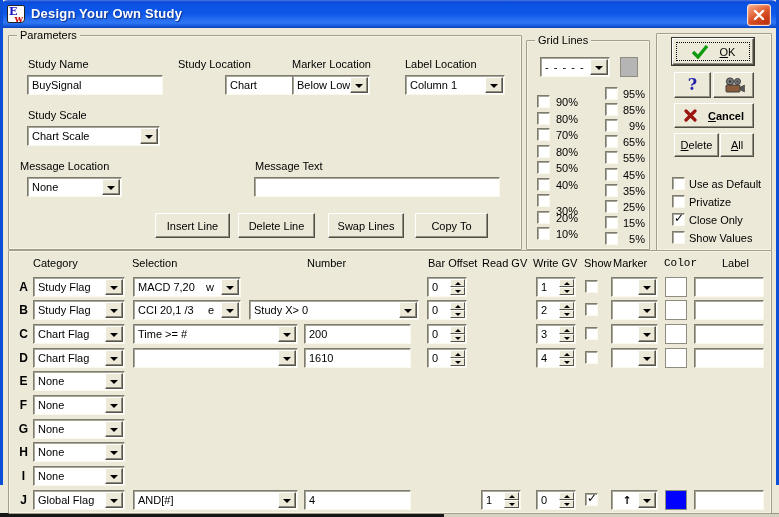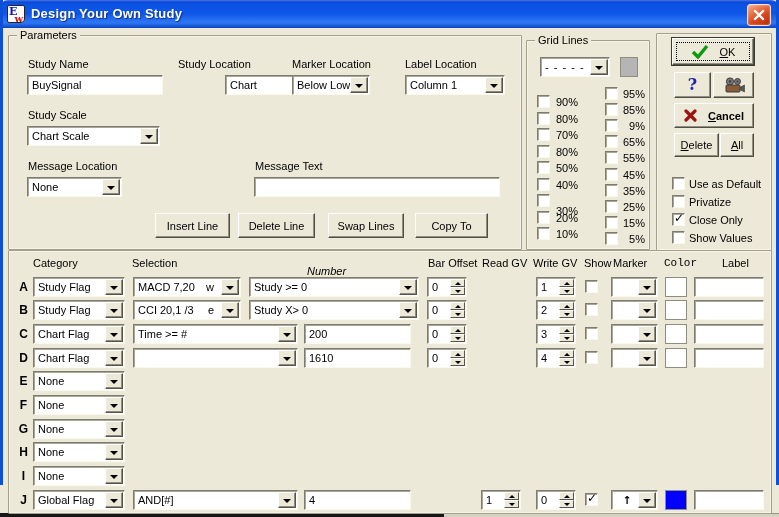--- a/index.html
+++ b/index.html
@@ -166,21 +166,21 @@
   </div>
 
   <span class="lbl" style="left:28px;top:109px;">Study Scale</span>
   <div class="dd" style="left:27px;top:126px;width:133px;">
     <span class="dd-text">Chart Scale</span>
     <span class="dd-btn">
         <i class="tri-down"></i>
       </span>
   </div>
 
-  <span class="lbl" style="left:28px;top:160px;">Message Location</span>
+  <span class="lbl" style="left:20px;top:160px;">Message Location</span>
   <div class="dd" style="left:27px;top:177px;width:95px;">
     <span class="dd-text">None</span>
     <span class="dd-btn">
         <i class="tri-down"></i>
       </span>
   </div>
 
   <span class="lbl" style="left:255px;top:160px;">Message Text</span>
   <div class="tb" style="left:254px;top:177px;width:246px;"></div>
 
@@ -232,21 +232,21 @@
   </div>
   <div class="btn" style="left:674px;top:133px;width:45px;height:24px;">
     <span><u>D</u>elete</span>
   </div>
   <div class="btn" style="left:720px;top:133px;width:34px;height:24px;">
     <span><u>A</u>ll</span>
   </div>
 
   <span class="lbl" style="left:33px;top:257px;">Category</span>
   <span class="lbl" style="left:132px;top:257px;">Selection</span>
-  <span class="lbl" style="left:307px;top:265px;font-style:italic;">Number</span>
+  <span class="lbl" style="left:307px;top:257px;">Number</span>
   <span class="lbl" style="left:428px;top:257px;">Bar Offset</span>
   <span class="lbl" style="left:482px;top:257px;">Read GV</span>
   <span class="lbl" style="left:533px;top:257px;">Write GV</span>
   <span class="lbl" style="left:584px;top:257px;">Show</span>
   <span class="lbl" style="left:613px;top:257px;">Marker</span>
   <span class="lbl" style="left:664px;top:257px;font-family:Liberation Mono, monospace;">Color</span>
   <span class="lbl" style="left:694px;top:257px;padding-left:28px;">Label</span>
 
   <div class="layer" id="dyn">
       <span class="cb" style="left: 537px; top: 95px;"></span>
@@ -304,26 +304,20 @@
           <i class="tri-down"></i>
         </span>
       </div>
       <div class="dd" style="left: 133px; top: 277px; width: 108px; height: 20px;">
         <span class="dd-text">MACD 7,20</span>
         <span class="dd-suffix">w</span>
         <span class="dd-btn">
           <i class="tri-down"></i>
         </span>
       </div>
-      <div class="dd" style="left: 249px; top: 277px; width: 170px; height: 20px;">
-        <span class="dd-text">Study &gt;= 0</span>
-        <span class="dd-btn">
-          <i class="tri-down"></i>
-        </span>
-      </div>
       <div class="spin" style="left: 427px; top: 277px; width: 40px; height: 20px;">
         <span class="spin-val">0</span>
         <span class="spin-btns">
           <i class="sb up">
             <b class="tri-up-s"></b>
           </i>
           <i class="sb dn">
             <b class="tri-down-s"></b>
           </i>
         </span>

